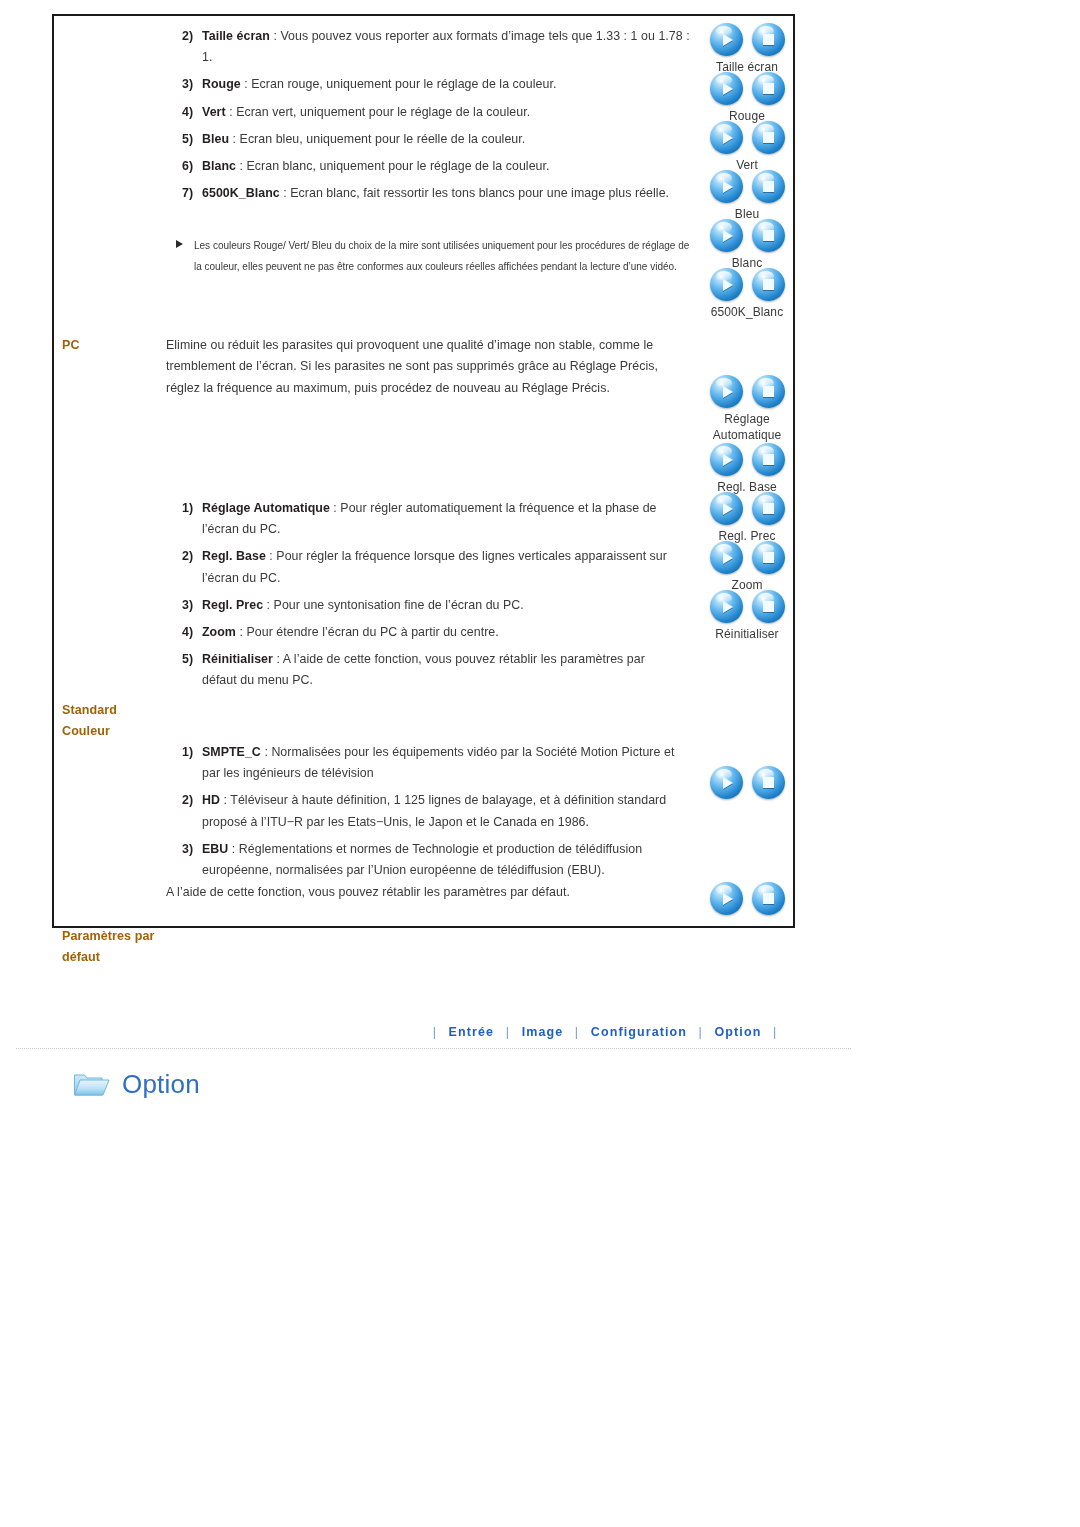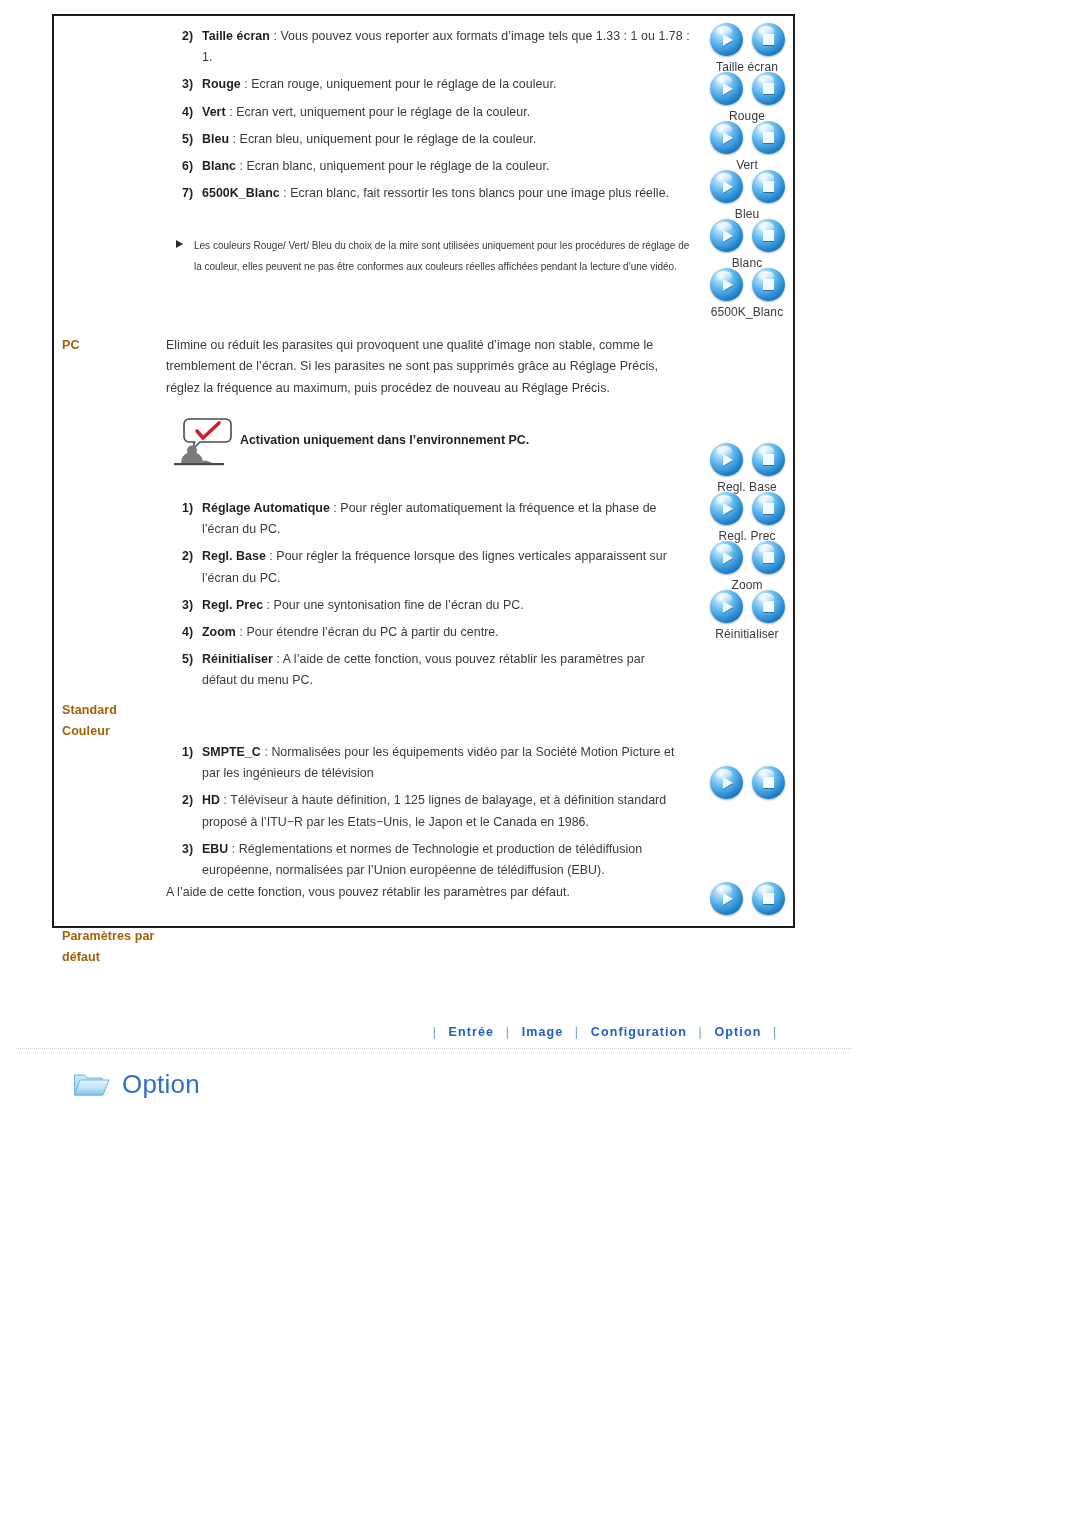--- a/index.html
+++ b/index.html
@@ -207,21 +207,21 @@
       <li>
         <span class="num">4)</span>
         <span class="term">Vert</span>
         <span class="sep">:</span>
         <span>Ecran vert, uniquement pour le réglage de la couleur.</span>
       </li>
       <li>
         <span class="num">5)</span>
         <span class="term">Bleu</span>
         <span class="sep">:</span>
-        <span>Ecran bleu, uniquement pour le réglage de la couleur.</span>
+        <span>Ecran bleu, uniquement pour le réelle de la couleur.</span>
       </li>
       <li>
         <span class="num">6)</span>
         <span class="term">Blanc</span>
         <span class="sep">:</span>
         <span>Ecran blanc, uniquement pour le réglage de la couleur.</span>
       </li>
       <li>
         <span class="num">7)</span>
         <span class="term">6500K_Blanc</span>
@@ -237,38 +237,20 @@
   </div>
 
   <div class="label-col" style="left:8px; top:319px;">
     <span>PC</span>
   </div>
 
   <div class="body-col" style="left:112px; top:319px; width:520px;">
     <p class="para">Elimine ou réduit les parasites qui provoquent une qualité d’image non stable, comme le tremblement de l’écran. Si les parasites ne sont pas supprimés grâce au Réglage Précis, réglez la fréquence au maximum, puis procédez de nouveau au Réglage Précis.</p>
   </div>
 
-  <div class="note-block" style="left:118px; top:400px; width:430px; height:52px;">
-    <span class="note-icon">
-      <svg viewBox="0 0 62 50" width="62" height="50" aria-hidden="true">
-
-        <path d="M17 3 H54 A5 5 0 0 1 59 8 V21 A5 5 0 0 1 54 26 H28 L21 33 L22.5 26 H17 A5 5 0 0 1 12 21 V8 A5 5 0 0 1 17 3 Z" fill="#ffffff" stroke="#4a4a4a" stroke-width="1.6"></path>
-
-        <path d="M25 15 L31 22 L47 7" fill="none" stroke="#d0202a" stroke-width="3.6" stroke-linecap="round" stroke-linejoin="round"></path>
-
-        <circle cx="20" cy="34.5" r="5" fill="#7b7b7b"></circle>
-
-        <path d="M9 47 C9 39.5 14 36.5 20 36.5 C26 36.5 31 39.5 31 47 Z" fill="#7b7b7b"></path>
-
-        <path d="M31 44.5 C36 44.5 39 46 40 47 L31 47 Z" fill="#7b7b7b"></path>
-        <rect x="2" y="47" width="50" height="2.2" fill="#4a4a4a"></rect>
-      </svg>
-    </span>
-    <span class="note-text">Activation uniquement dans l’environnement PC.</span>
-  </div>
 
   <div class="body-col" style="left:128px; top:482px; width:500px;">
     <ul class="numlist">
       <li>
         <span class="num">1)</span>
         <span class="term">Réglage Automatique</span>
         <span class="sep">:</span>
         <span>Pour régler automatiquement la fréquence et la phase de l’écran du PC.</span>
       </li>
       <li>
@@ -425,20 +407,36 @@
         </span>
       <span class="osd-btn">
           <span class="glyph">
             <span class="glyph-stop"></span>
           </span>
         </span>
     </div>
     <div class="btn-label">6500K_Blanc</div>
   </div>
 
+  <div class="btn-group" style="left:640px; top:359px; width:106px;">
+    <div class="btn-pair">
+      <span class="osd-btn">
+          <span class="glyph">
+            <span class="glyph-play"></span>
+          </span>
+        </span>
+      <span class="osd-btn">
+          <span class="glyph">
+            <span class="glyph-stop"></span>
+          </span>
+        </span>
+    </div>
+    <div class="btn-label" style="white-space:pre-line;">Réglage
+Automatique</div>
+  </div>
 
   <div class="btn-group" style="left:645px; top:427px; width:96px;">
     <div class="btn-pair">
       <span class="osd-btn">
           <span class="glyph">
             <span class="glyph-play"></span>
           </span>
         </span>
       <span class="osd-btn">
           <span class="glyph">

